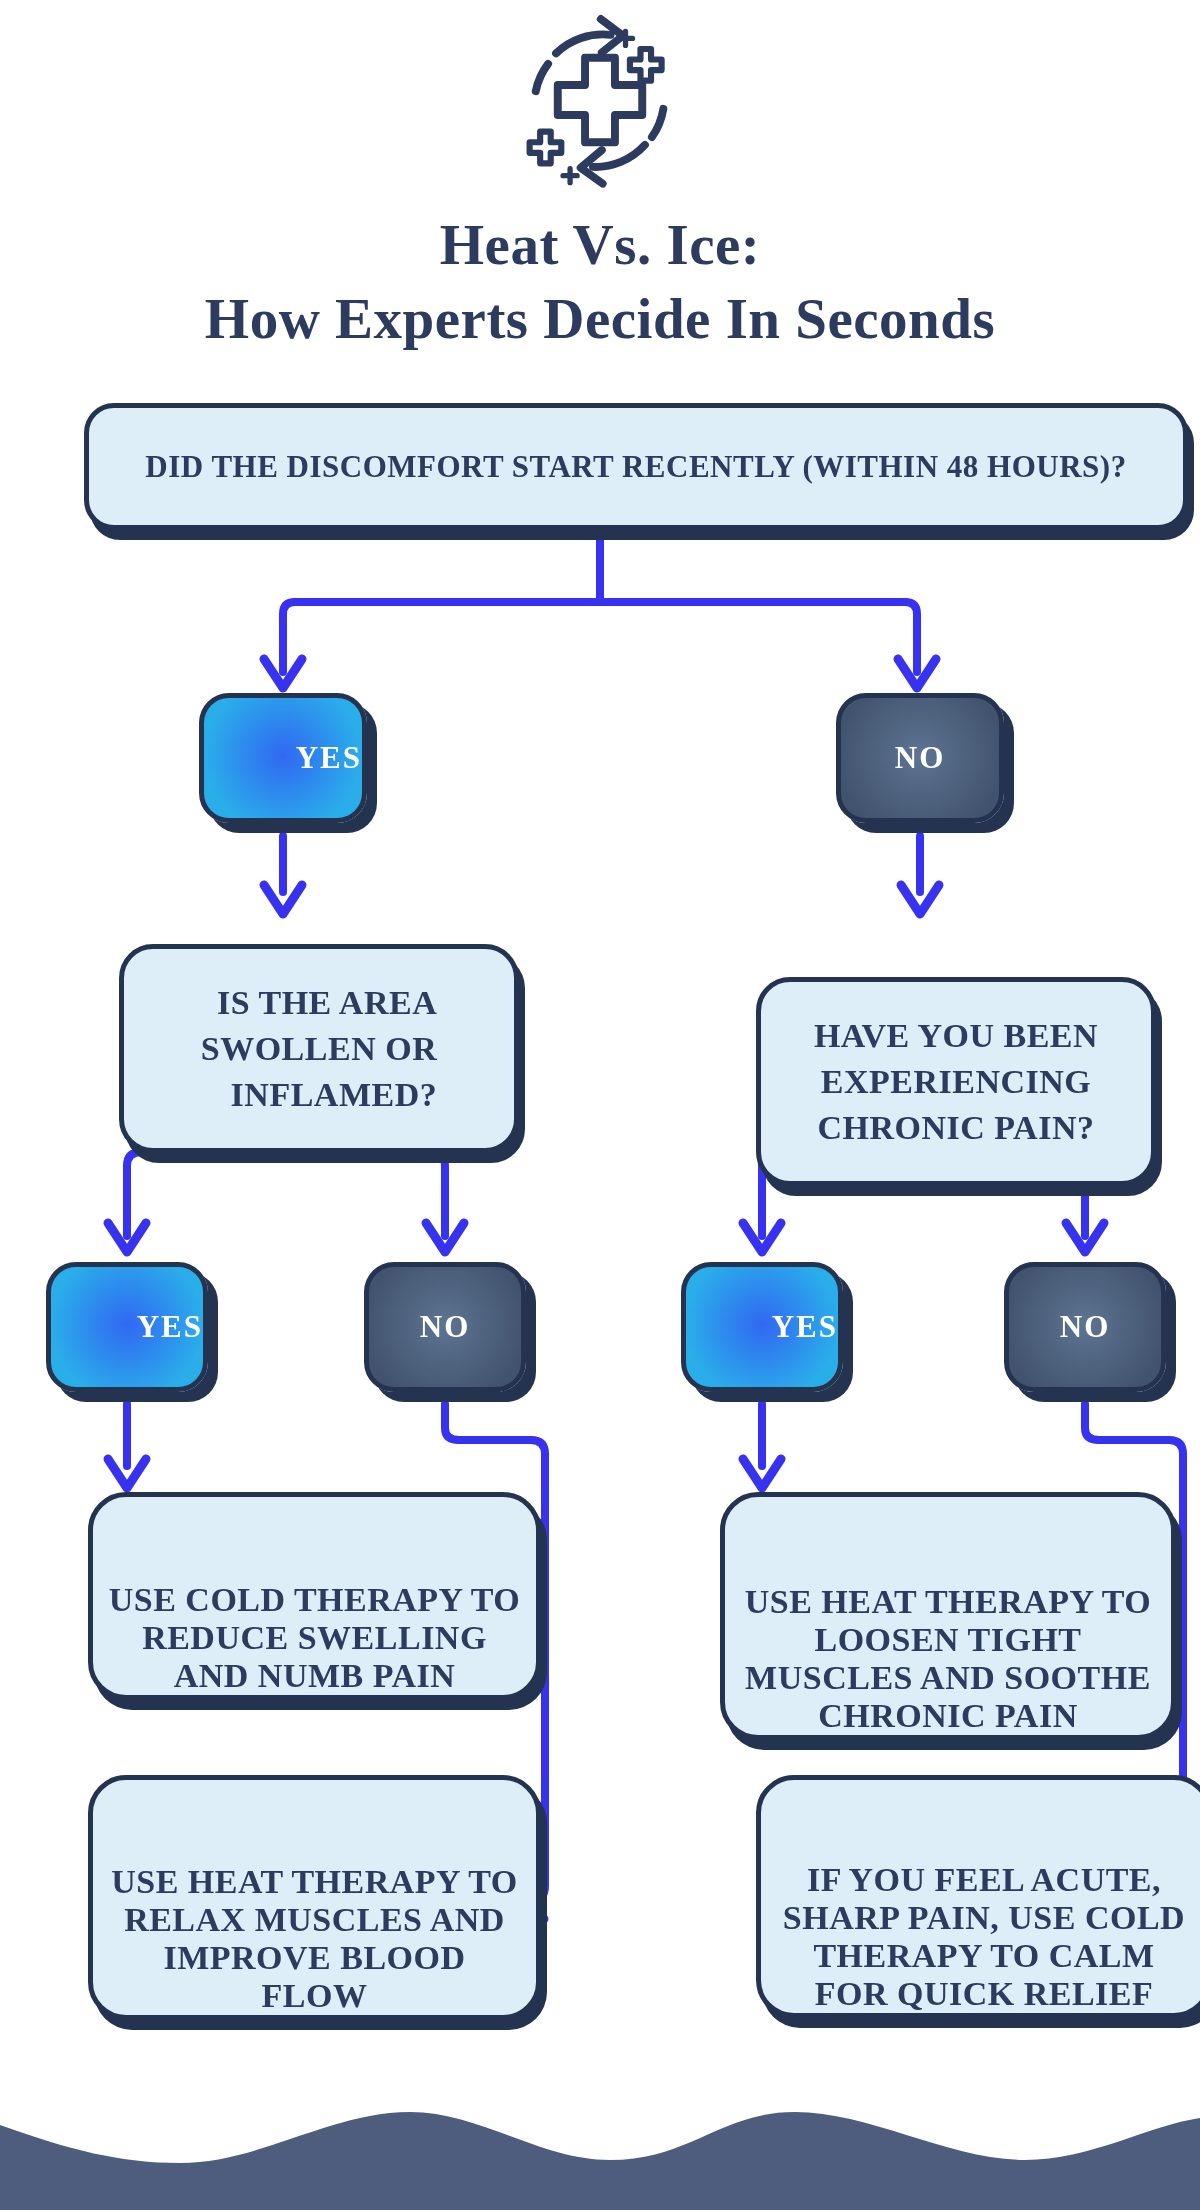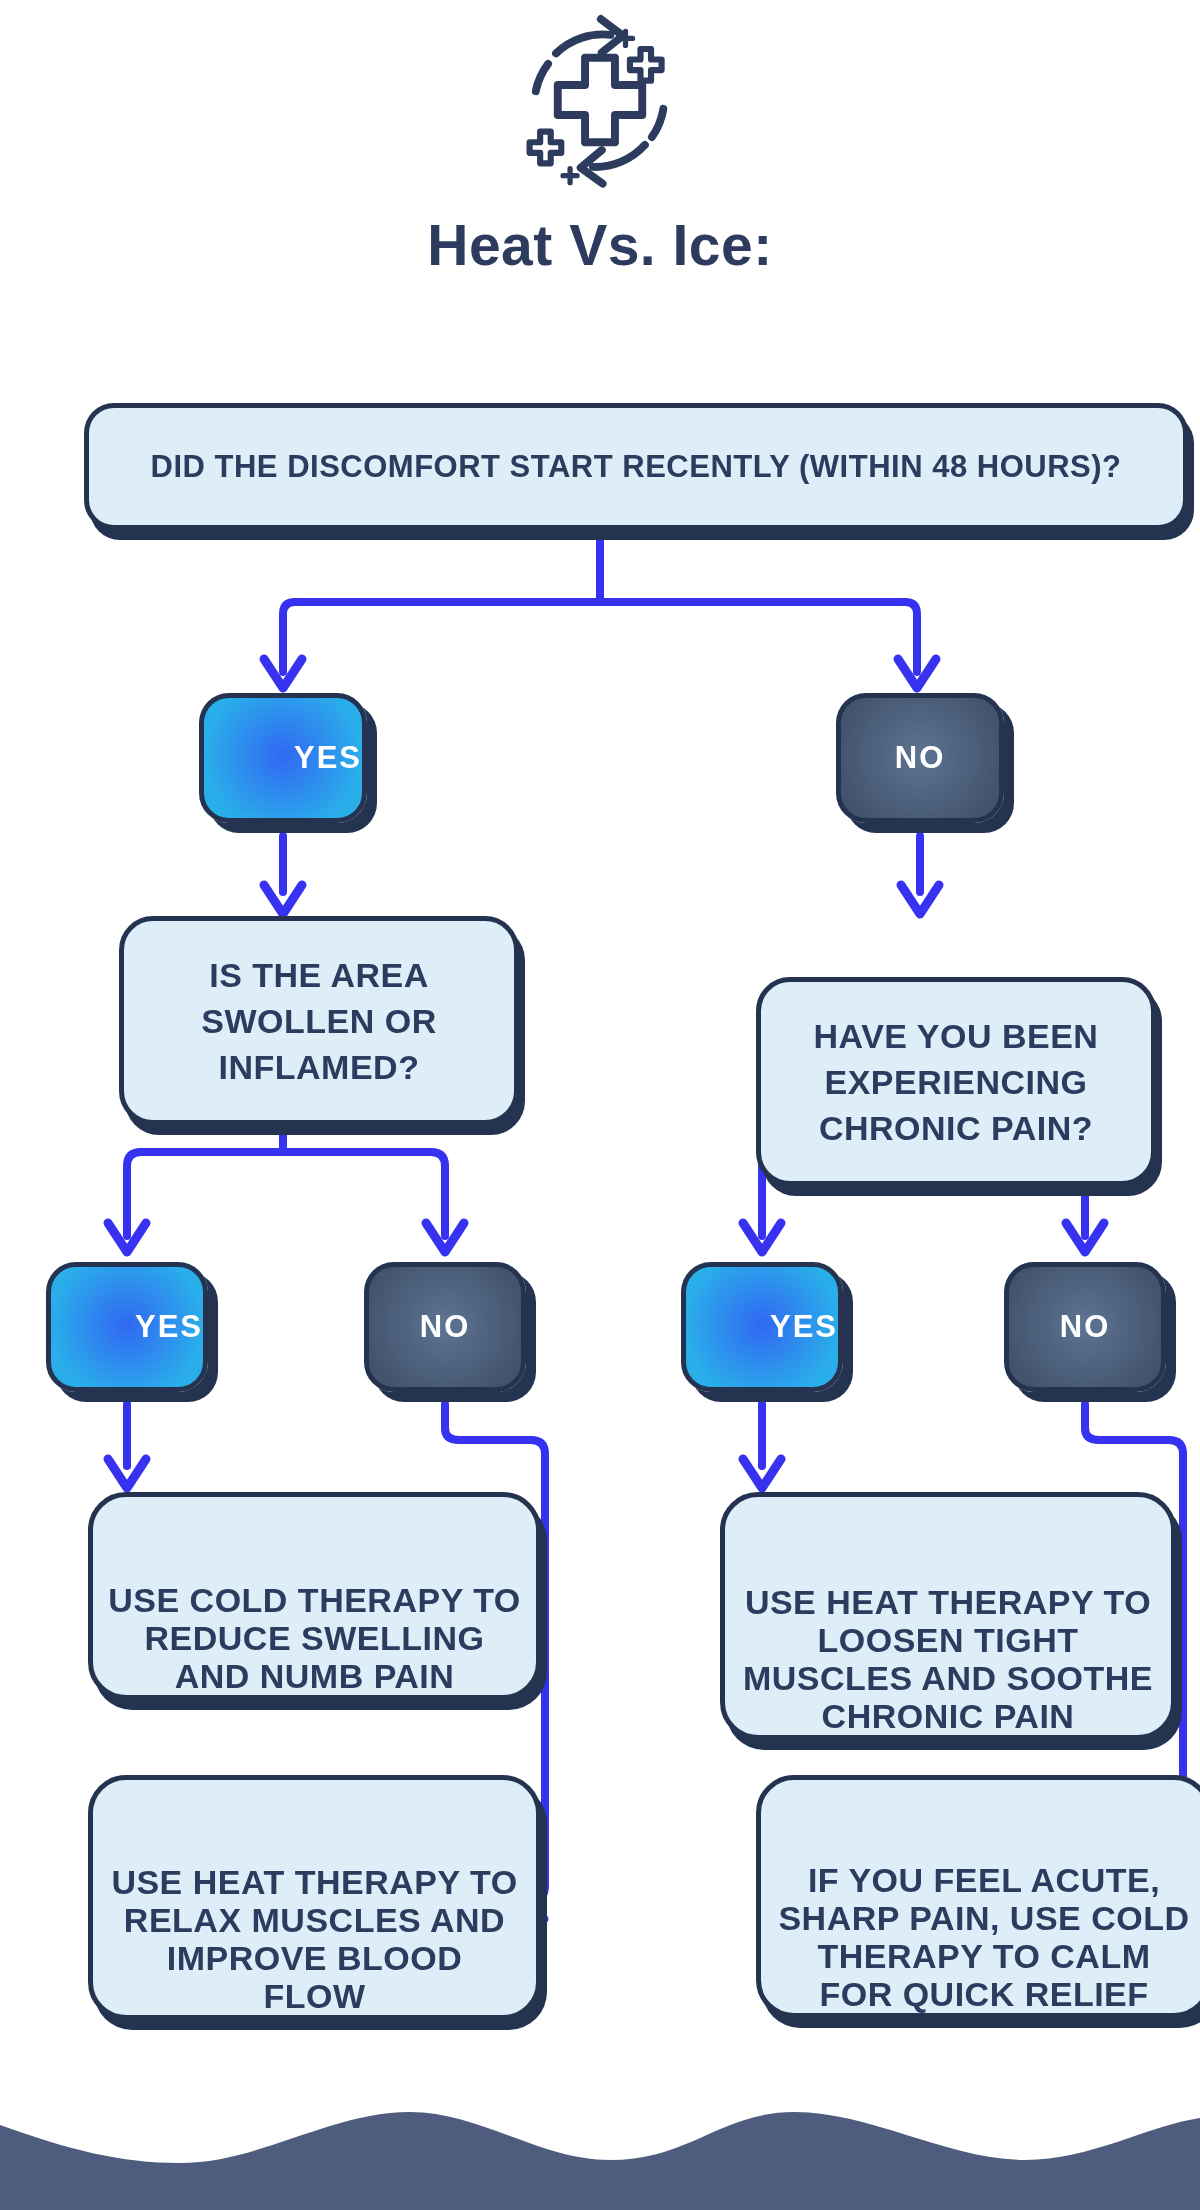--- a/index.html
+++ b/index.html
@@ -1,19 +1,19 @@
 <!DOCTYPE html>
 <html style="--background: #ffffff; --navy-text: #2d3b5e; --navy-border: #243450; --box-fill: #ddeef8; --arrow: #3632f0; --yes-center: #3168f2; --yes-edge: #2aaeea; --no-center: #5d7492; --no-edge: #42536e; --wave: #4e5c7e;"><head>
 <meta charset="utf-8">
 <style>
   html,body{margin:0;padding:0;background:#ffffff;}
   .canvas{
     position:relative;width:1200px;height:2210px;overflow:hidden;
     background:var(--background,#fff);
-    font-family:Liberation Sans, sans-serif;
+    font-family:Liberation Serif, serif;
   }
   
   .connectors{position:absolute;left:0;top:0;z-index:1;}
   .connectors path{fill:none;stroke:var(--arrow,#3632f0);stroke-width:8;stroke-linecap:round;stroke-linejoin:round;}
   .connectors path.head{stroke-width:9;}
   
   .logo{position:absolute;left:512px;top:12px;width:176px;height:176px;z-index:2;}
   .logo path{stroke:var(--navy-text,#2d3b5e);fill:none;stroke-linecap:round;stroke-linejoin:round;}
   .title{position:absolute;left:0;top:208px;width:1200px;text-align:center;z-index:2;
          color:var(--navy-text,#2d3b5e);font-weight:700;font-size:57px;line-height:74px;letter-spacing:.5px;}
@@ -90,34 +90,35 @@
     <path d="M151,151 A76,76 0 0 1 92,176" stroke-width="9"></path>
     <path d="M102,157 L78,177 L103,195" stroke-width="9"></path>
     <path d="M146,42 h12 v12 h12 v12 h-12 v12 h-12 v-12 h-12 v-12 h12 z" stroke-width="7"></path>
     <path d="M32,136 h12 v12 h12 v12 h-12 v12 h-12 v-12 h-12 v-12 h12 z" stroke-width="7"></path>
     <path d="M129,22 V38 M121,30 H137" stroke-width="6"></path>
     <path d="M66,178 V194 M58,186 H74" stroke-width="6"></path>
   </svg>
 
   <div class="title">
     <div>Heat Vs. Ice:</div>
+    <div>How Experts Decide In Seconds</div>
   </div>
 
   <div class="node question-lg" style="left:48px;top:403px;width:1104px;height:127px;">
     <span>DID THE DISCOMFORT START RECENTLY (WITHIN 48 HOURS)?</span>
   </div>
 
   <div class="btn btn-yes" style="left:199px;top:693px;width:168px;height:130px;">
     <span>YES</span>
   </div>
   <div class="btn btn-no" style="left:836px;top:693px;width:168px;height:130px;">
     <span>NO</span>
   </div>
 
-  <div class="node question" style="left:83px;top:916px;width:400px;height:209px;">
+  <div class="node question" style="left:83px;top:944px;width:400px;height:209px;text-align:right;">
     <span>IS THE AREA
 SWOLLEN OR
 INFLAMED?</span>
   </div>
   <div class="node question" style="left:720px;top:977px;width:400px;height:209px;">
     <span>HAVE YOU BEEN
 EXPERIENCING
 CHRONIC PAIN?</span>
   </div>
 

